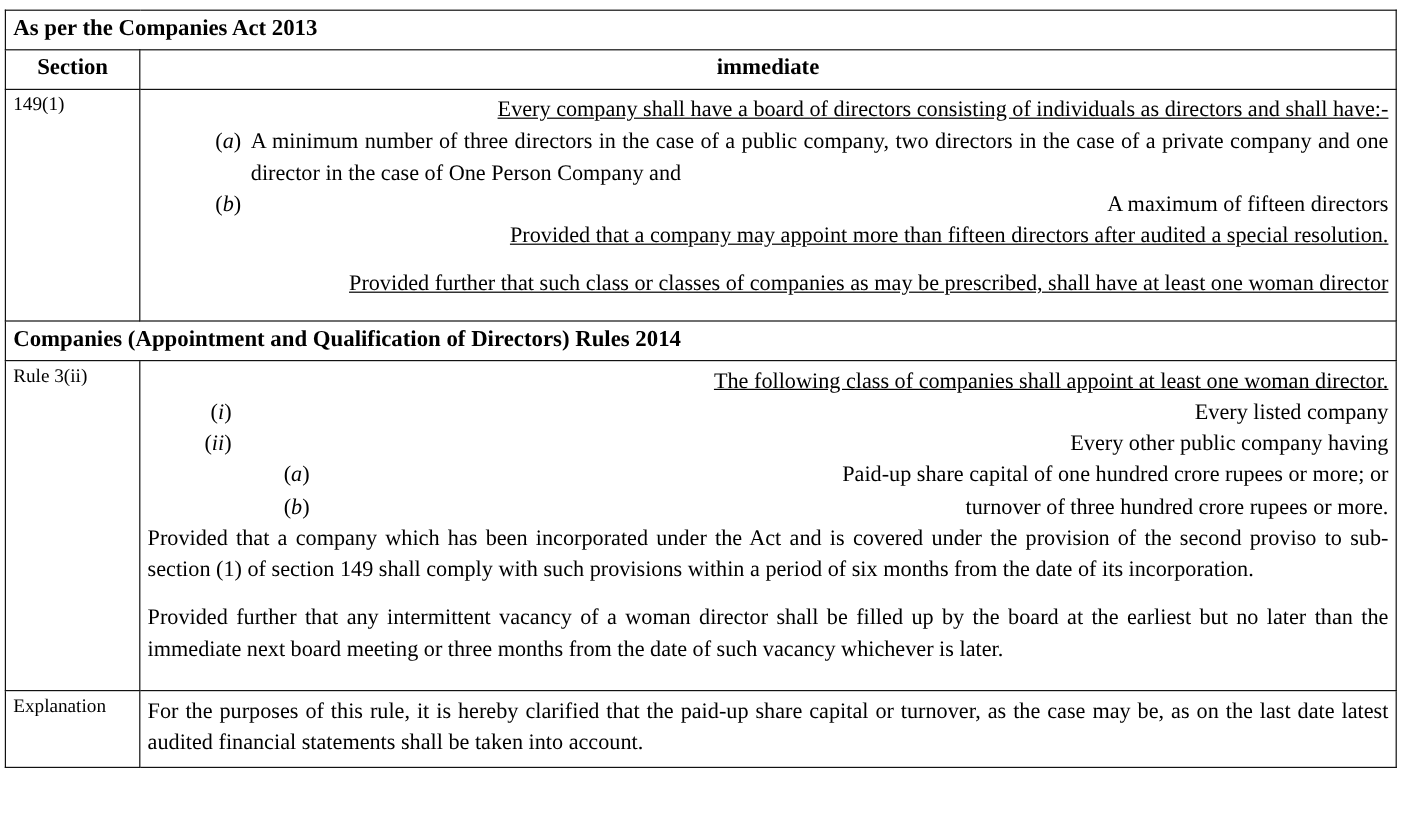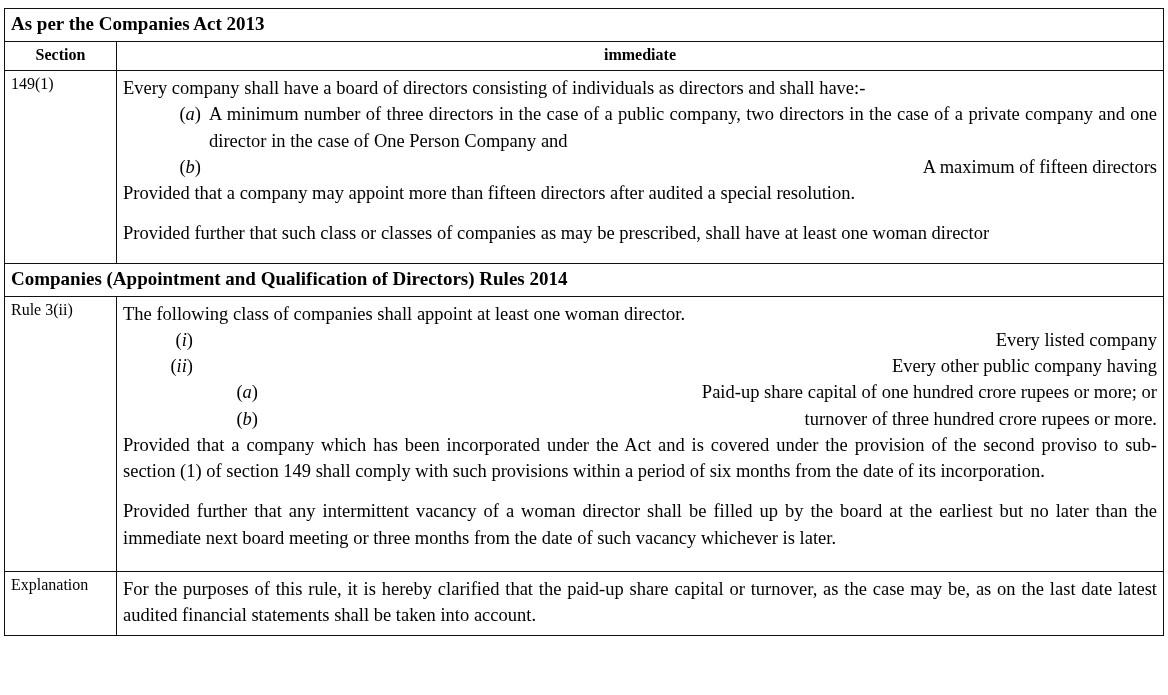--- a/index.html
+++ b/index.html
@@ -29,21 +29,21 @@
     padding: 4px 6px 6px 6px;
   }
   .col-section { width: 112px; }
   .title-row td {
     font-weight: bold;
     font-size: 19px;
     padding: 5px 8px 7px 8px;
   }
   .header-row th {
     font-weight: bold;
-    font-size: 16px;
+    font-size: 19px;
     text-align: center;
     padding: 6px 6px 8px 6px;
   }
   .section-cell {
     font-size: 16px;
     padding-left: 7px;
     padding-top: 7px;
     white-space: nowrap;
   }
   .prov-cell {
@@ -51,21 +51,22 @@
     line-height: 1.42;
     padding-left: 10px;
     padding-right: 10px;
     padding-top: 7px;
   }
   .para {
     margin: 0 0 0 0;
     text-align: justify;
   }
   .para.plain {
-    text-align: left;
+    text-align: right;
+    text-decoration: underline;
   }
   .spacer {
     height: 14px;
   }
   .list {
     margin: 0;
     padding: 0;
     list-style: none;
   }
   .list li {

